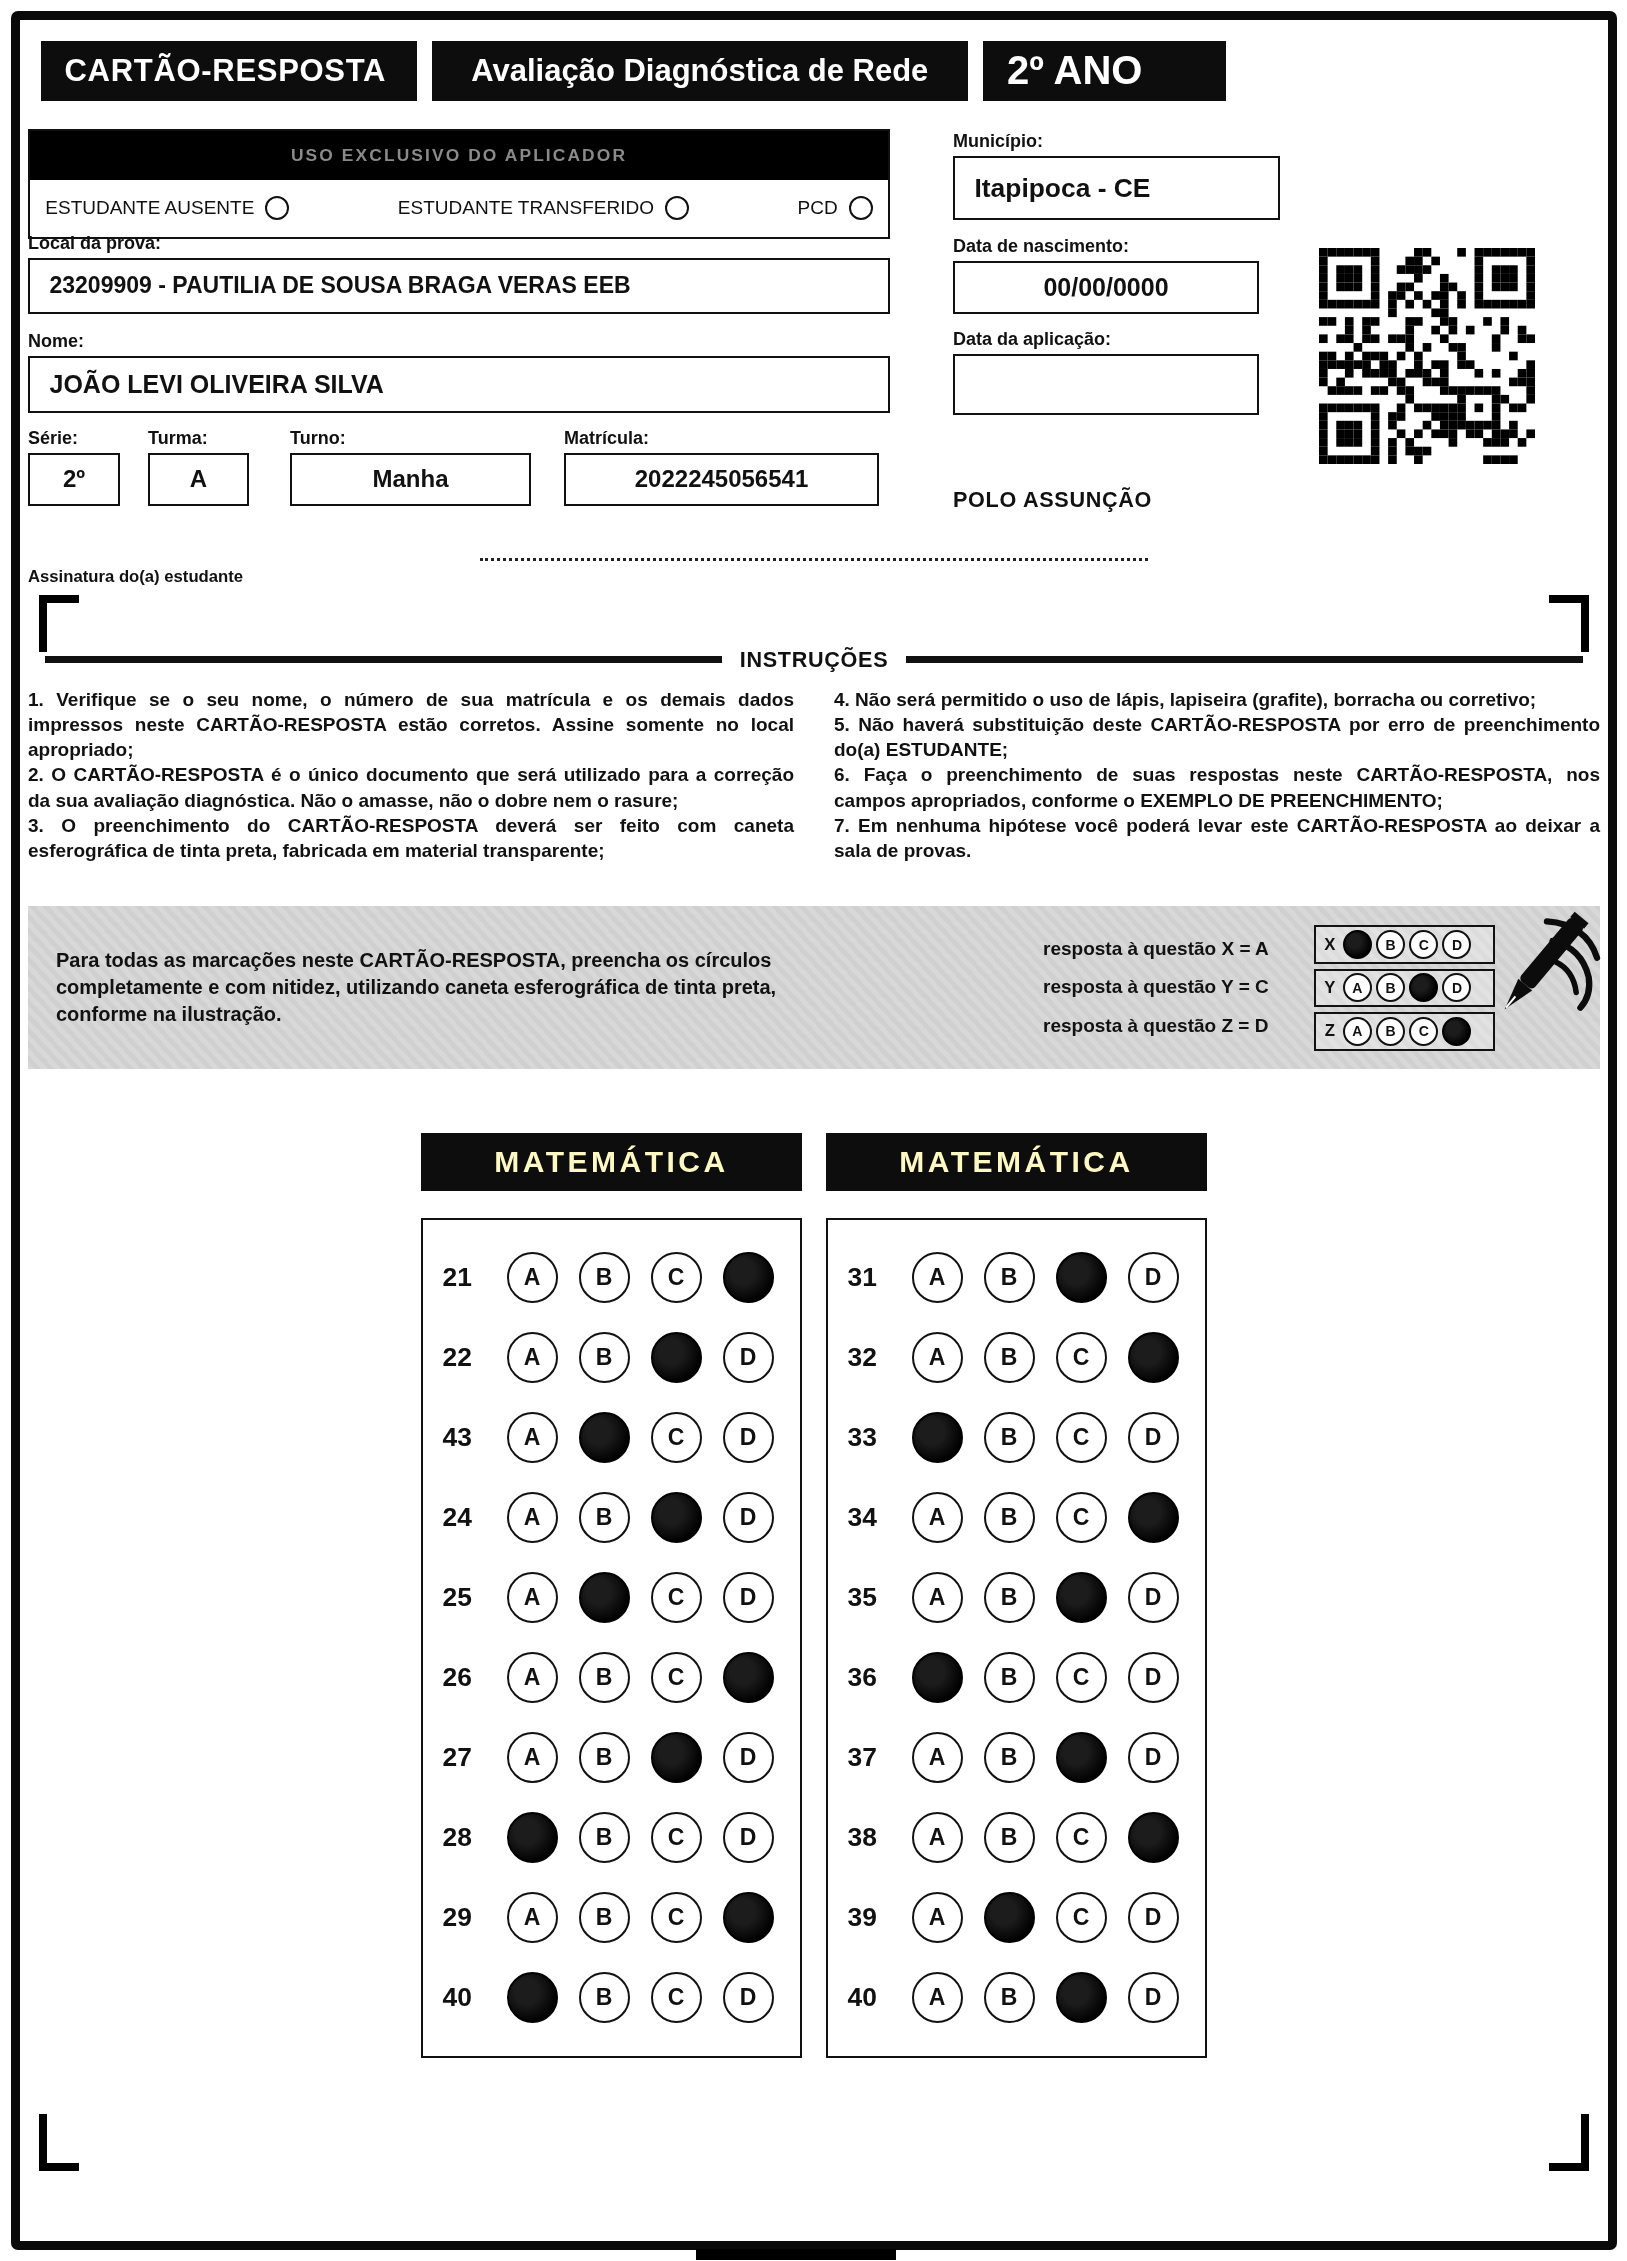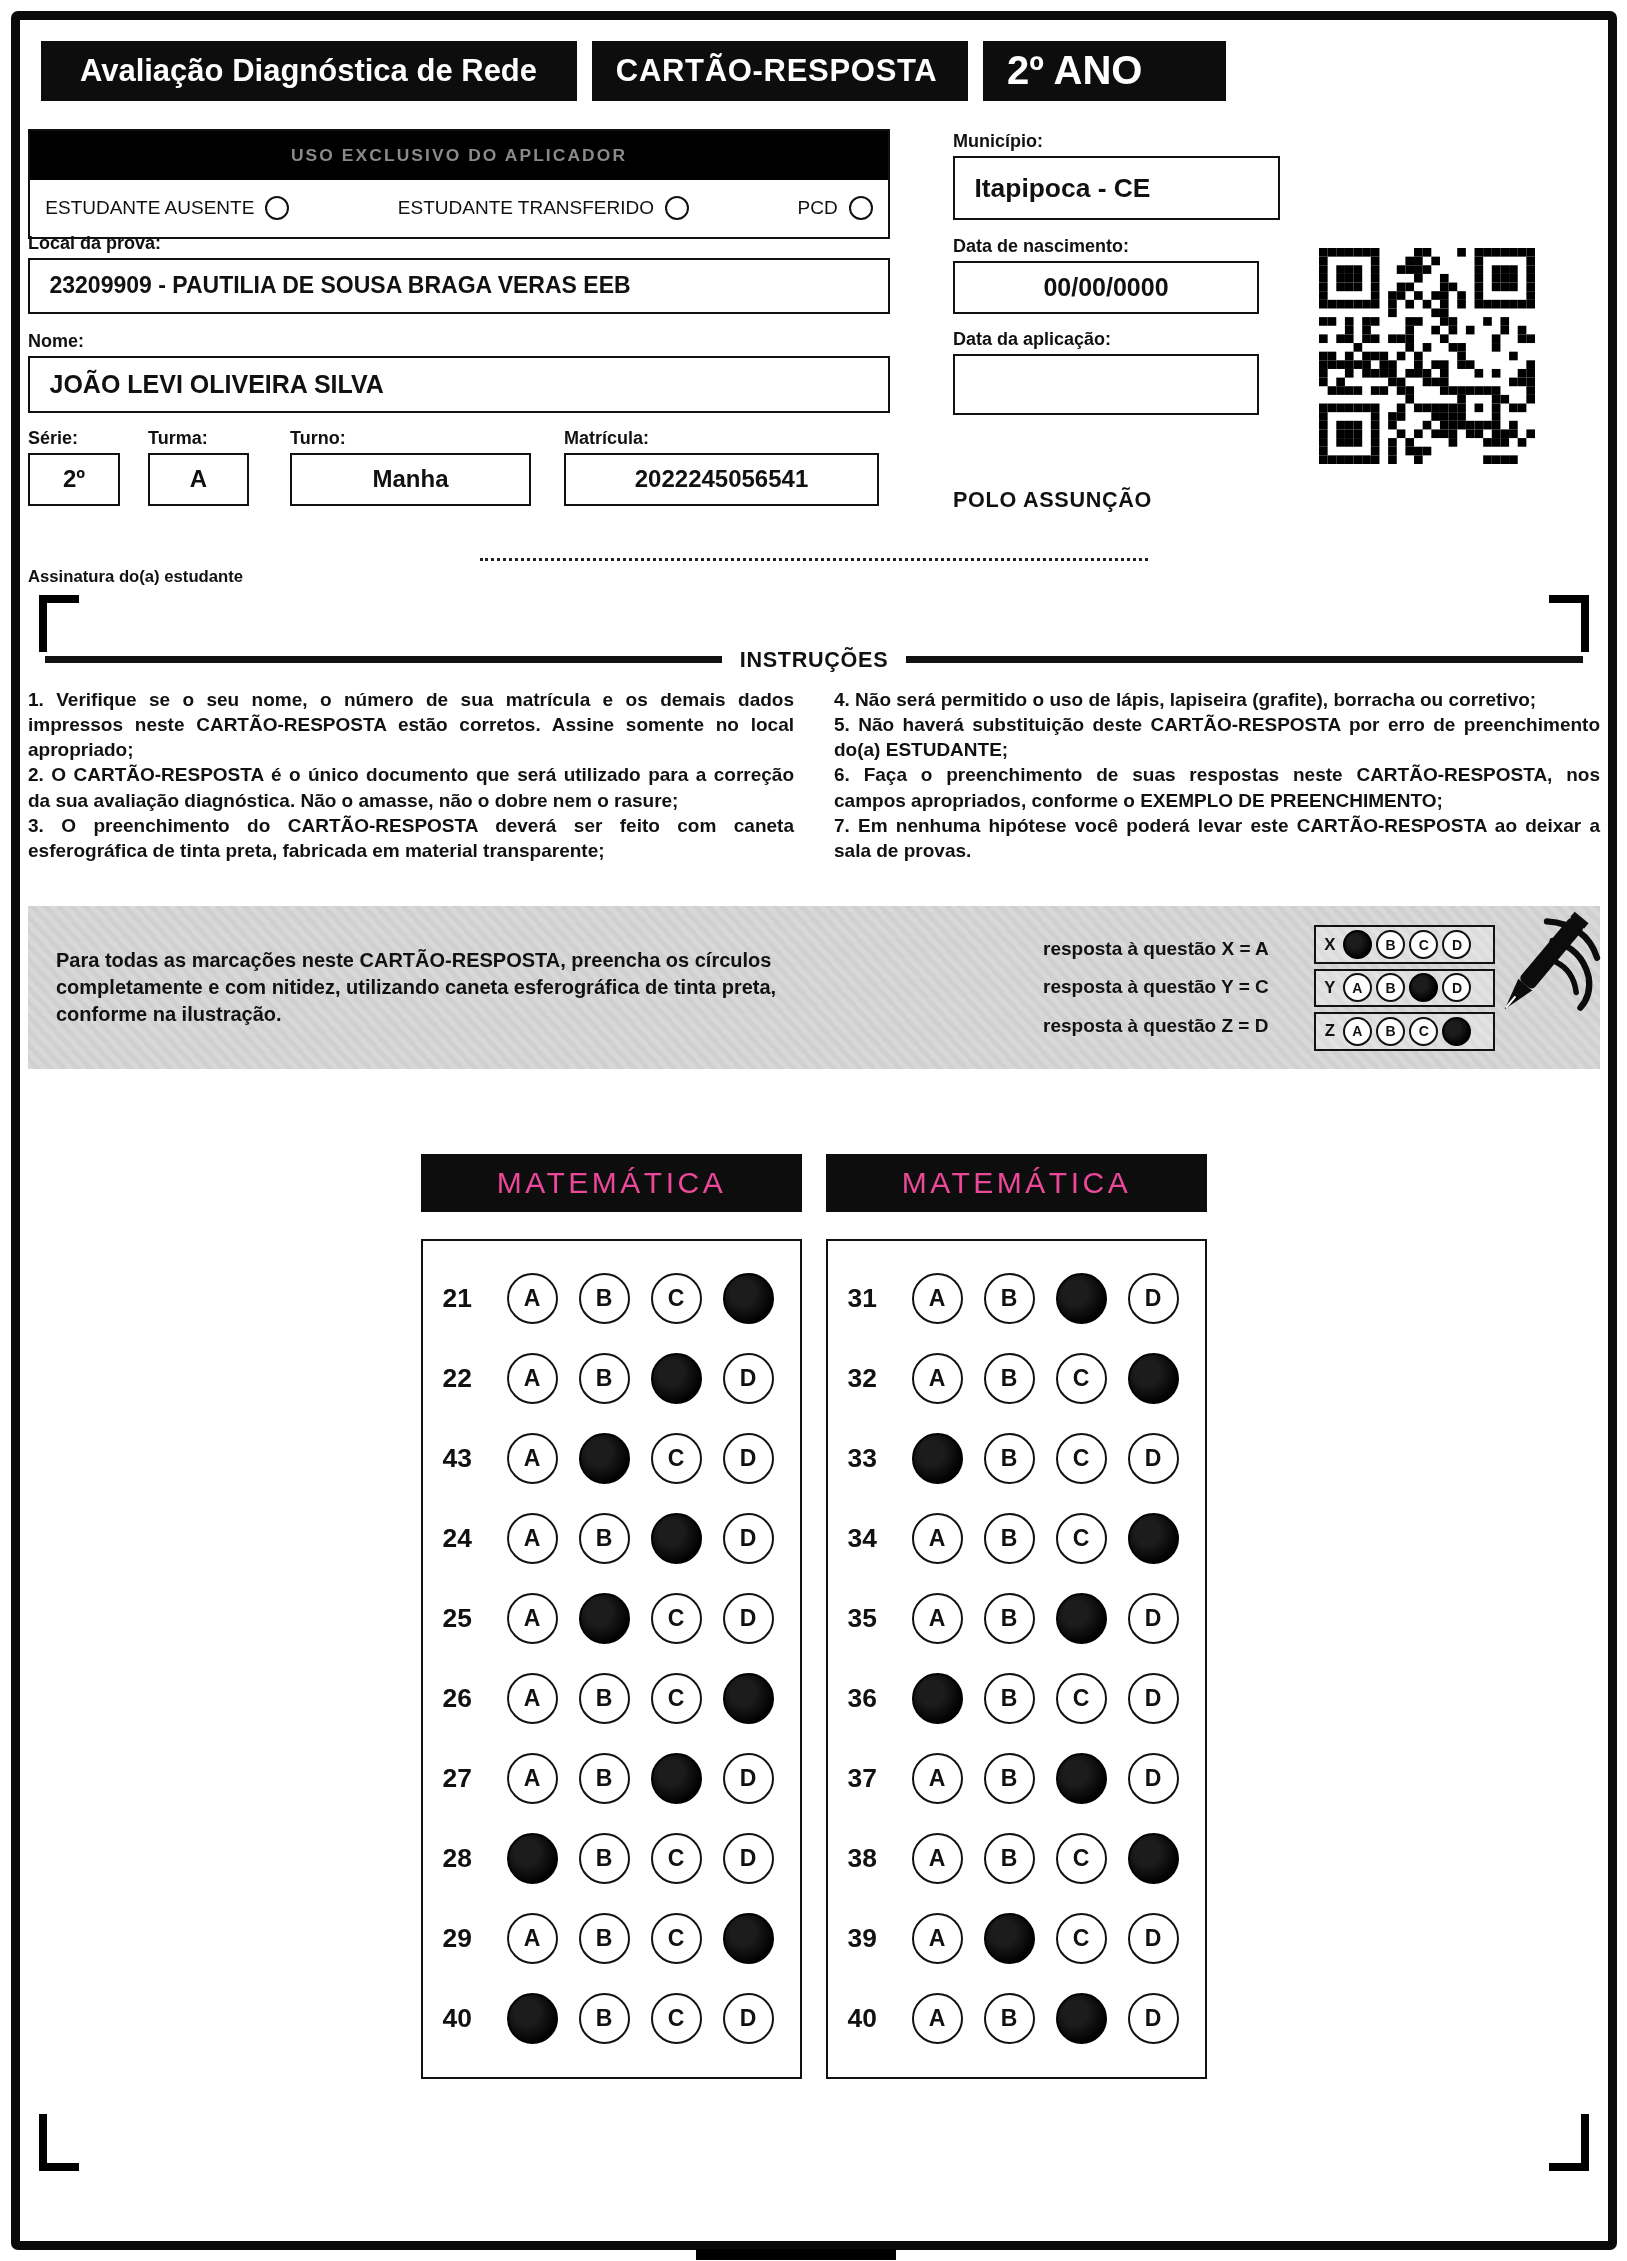--- a/index.html
+++ b/index.html
@@ -111,23 +111,23 @@
     display:flex; align-items:center; justify-content:center;
     font-size:14px; font-weight:bold; margin:1.4px 2.1px;
   }
   .ex-bubble.filled { background:radial-gradient(circle at 38% 38%, #1c1c1c 0 30%, #000 75%); border-color:#000; color:transparent; }
   .ex-pen { position:absolute; right:-4.2px; top:-11px; width:153px; height:174px; }
 
   
   .answers-area { margin-top:64px; display:flex; justify-content:center; gap:24px; }
   .answer-col { width:381px; }
   .subject-header {
-    height:58px; background:#0d0d0d; color:#ec4899;
+    height:58px; background:#0d0d0d; color:#fef9c3;
     display:flex; align-items:center; justify-content:center;
-    font-size:30px; font-weight:normal; letter-spacing:3.5px;margin-top:21px;
+    font-size:30px; font-weight:bold; letter-spacing:3.5px;
   }
   .answer-grid { margin-top:26.4px; border:2.8px solid #111; padding:18px 0 18px 19.5px; background:#fff; }
   .answer-row { display:flex; align-items:center; height:80px; gap:21px; }
   .q-num { width:43px; font-size:26.4px; font-weight:bold; }
   .bubble {
     width:51px; height:51px; border:2.8px solid #111; border-radius:50%; background:#fff;
     display:flex; align-items:center; justify-content:center;
     font-size:23px; font-weight:bold; flex:0 0 auto;
   }
   .bubble.filled { background:radial-gradient(circle at 38% 38%, #1c1c1c 0 30%, #000 75%); border-color:#000; color:transparent; }
@@ -135,22 +135,22 @@
   .scan-bar { position:absolute; left:696px; bottom:1.4px; width:200px; height:11px; background:#000; }
 </style>
 </head>
 <body>
 
 <div class="frame"></div>
 
 <div class="content">
 
   <div class="header">
+    <div class="hbox title">CARTÃO-RESPOSTA</div>
     <div class="hbox subtitle">Avaliação Diagnóstica de Rede</div>
-    <div class="hbox title">CARTÃO-RESPOSTA</div>
     <div class="hbox grade">2º ANO</div>
   </div>
 
   <div class="top-form">
 
     <div class="applicator-box">
       <div class="applicator-bar">USO EXCLUSIVO DO APLICADOR</div>
       <div class="applicator-options">
         <span class="app-opt">
           <span>ESTUDANTE AUSENTE</span>

